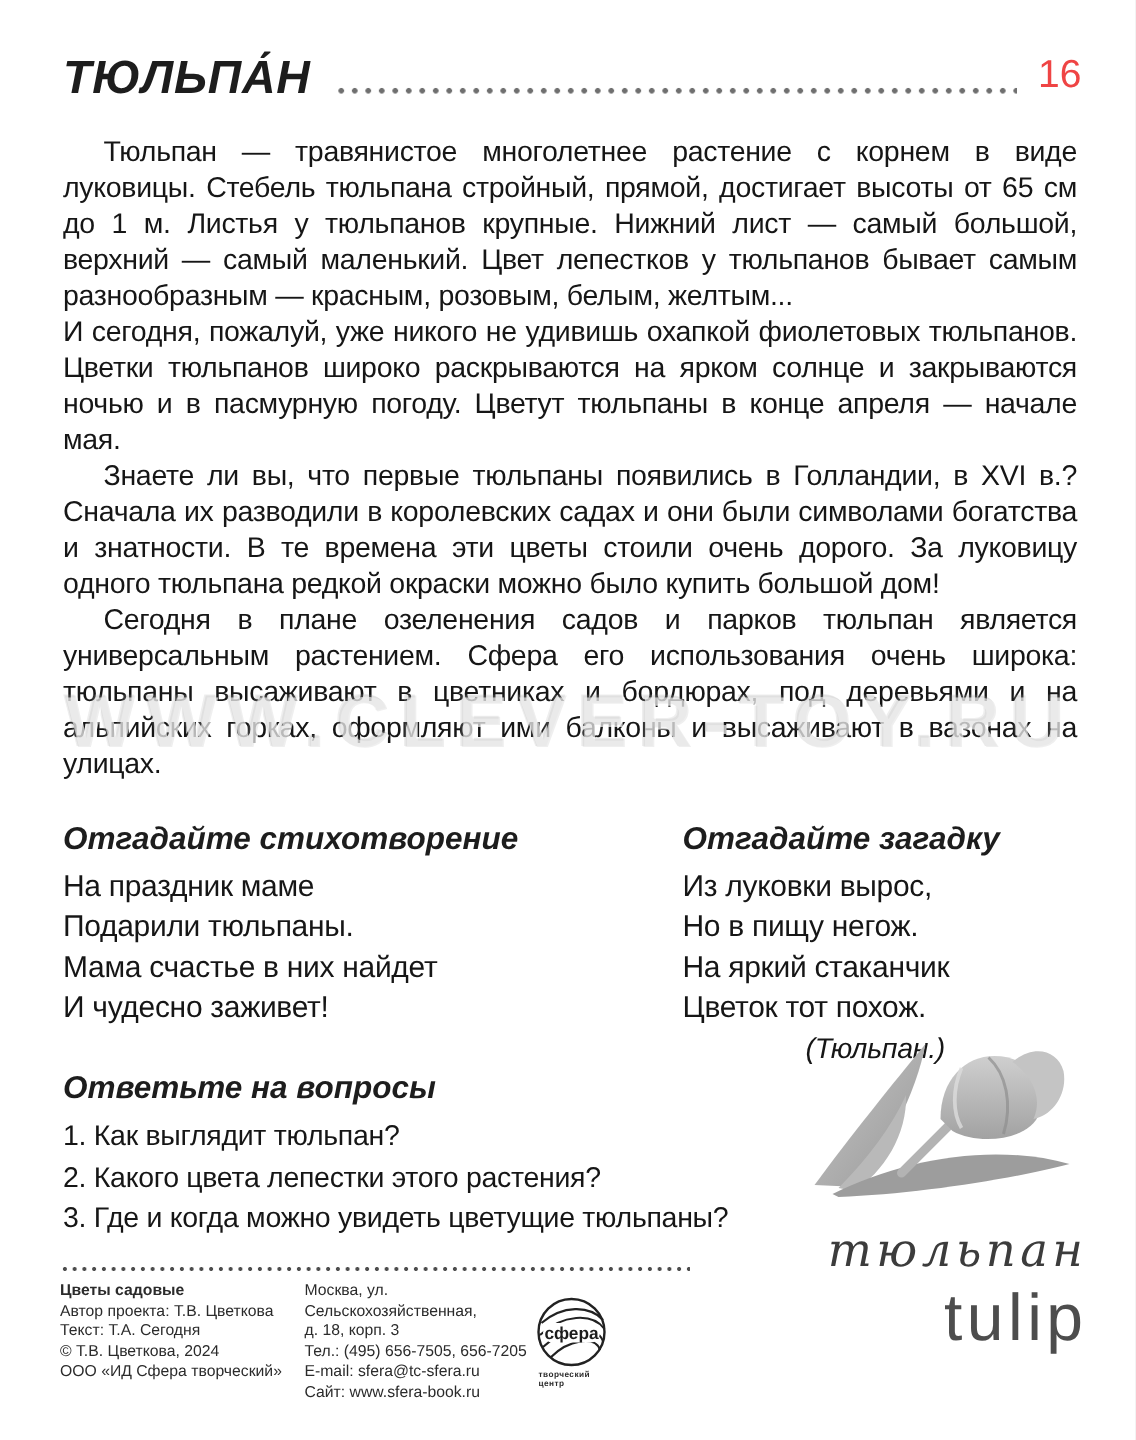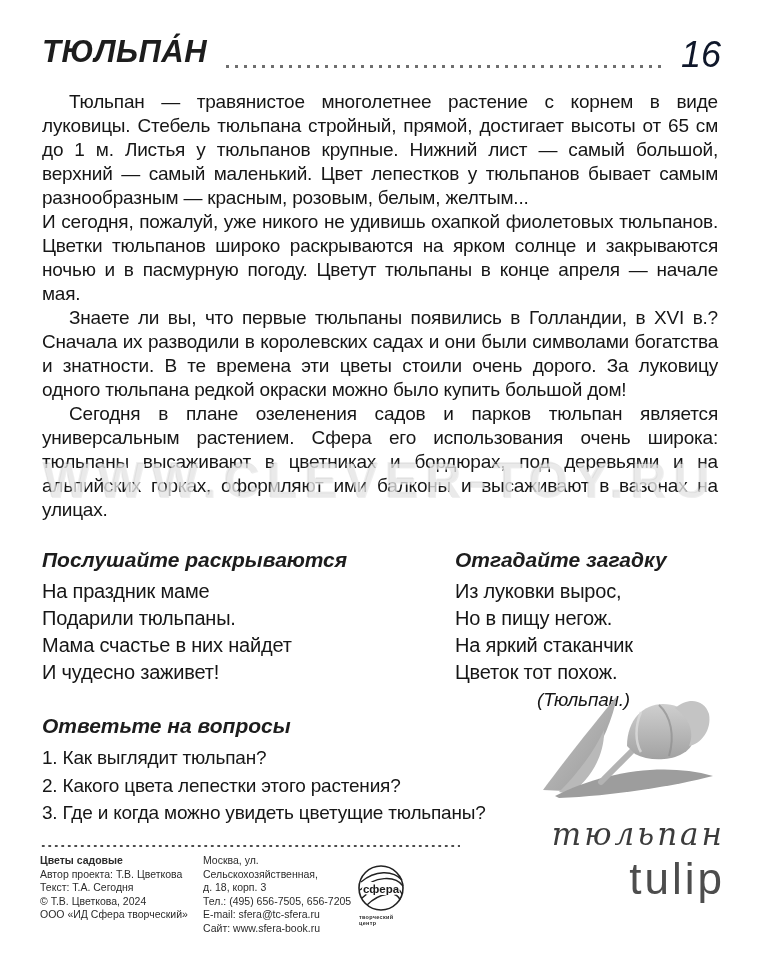--- a/index.html
+++ b/index.html
@@ -21,21 +21,21 @@
     font-size:31px;font-weight:bold;font-style:italic;
     letter-spacing:.5px;color:#1d1d1d;white-space:nowrap;
   }
   .leader{
     flex:1;height:5px;align-self:flex-end;
     margin:0 14px 7px 16px;
     background-image:radial-gradient(circle,#6f6f6f 1.7px,transparent 2px);
     background-size:9px 5px;background-repeat:repeat-x;background-position:left bottom;
   }
   .pagenum{
-    font-size:36px;font-style:italic;color:#0f172a;white-space:nowrap;
+    font-size:26px;color:#ef4444;white-space:nowrap;
   }
   
   .article{
     position:absolute;top:90px;left:42px;width:676px;
   }
   .article p{
     margin:0;font-size:19px;line-height:24px;
     text-align:justify;letter-spacing:-0.2px;
   }
   .article p.indent{text-indent:27px;}
@@ -106,21 +106,21 @@
   <div class="article">
     <p class="indent">Тюльпан — травянистое многолетнее растение с корнем в виде луковицы. Стебель тюльпана стройный, прямой, достигает высоты от 65 см до 1 м. Листья у тюльпанов крупные. Нижний лист — самый большой, верхний — самый маленький. Цвет лепестков у тюльпанов бывает самым разнообразным — красным, розовым, белым, желтым...</p>
     <p>И сегодня, пожалуй, уже никого не удивишь охапкой фиолетовых тюльпанов. Цветки тюльпанов широко раскрываются на ярком солнце и закрываются ночью и в пасмурную погоду. Цветут тюльпаны в конце апреля — начале мая.</p>
     <p class="indent">Знаете ли вы, что первые тюльпаны появились в Голландии, в XVI в.? Сначала их разводили в королевских садах и они были символами богатства и знатности. В те времена эти цветы стоили очень дорого. За луковицу одного тюльпана редкой окраски можно было купить большой дом!</p>
     <p class="indent">Сегодня в плане озеленения садов и парков тюльпан является универсальным растением. Сфера его использования очень широка: тюльпаны высаживают в цветниках и бордюрах, под деревьями и на альпийских горках, оформляют ими балконы и высаживают в вазонах на улицах.</p>
   </div>
 
   <div class="watermark">WWW.CLEVER-TOY.RU</div>
 
   <div class="poem">
-    <div class="section-heading">Послушайте раскрываются</div>
+    <div class="section-heading">Отгадайте стихотворение</div>
     <div class="verse-line">На праздник маме</div>
     <div class="verse-line">Подарили тюльпаны.</div>
     <div class="verse-line">Мама счастье в них найдет</div>
     <div class="verse-line">И чудесно заживет!</div>
   </div>
 
   <div class="riddle">
     <div class="section-heading">Отгадайте загадку</div>
     <div class="verse-line">Из луковки вырос,</div>
     <div class="verse-line">Но в пищу негож.</div>

